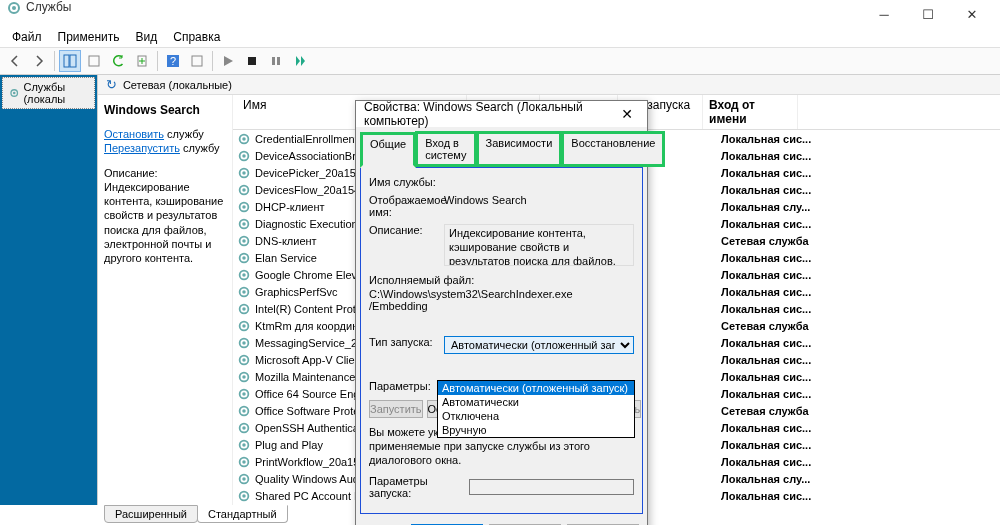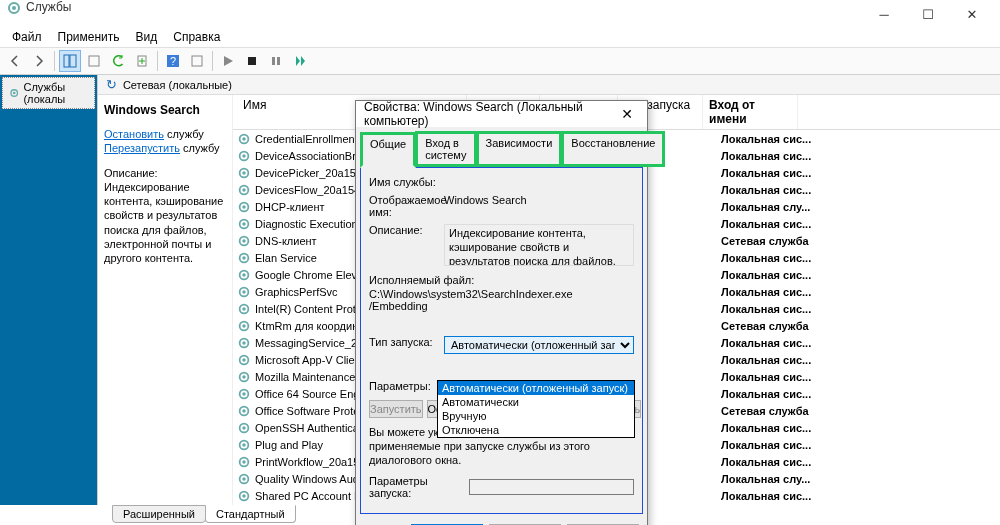--- a/index.html
+++ b/index.html
@@ -29,21 +29,21 @@
 .listhead { display: flex; border-bottom: 1px solid #ddd; background: #fff; font-size: 12px; padding-left: 4px; }
 .listhead div { padding: 3px 6px; border-right: 1px solid #eee; }
 .listbody { }
 .row { display: flex; padding: 1px 4px; height: 17px; align-items: center; white-space: nowrap; }
 .row .gear { width: 14px; height: 14px; margin-right: 4px; flex-shrink: 0; }
 .col-name { width: 230px; overflow: hidden; text-overflow: ellipsis; }
 .col-desc { width: 73px; overflow: hidden; text-overflow: ellipsis; }
 .col-stat { width: 78px; overflow: hidden; }
 .col-start { width: 85px; overflow: hidden; text-overflow: ellipsis; }
 .col-logon { width: 95px; overflow: hidden; text-overflow: ellipsis; font-weight: bold; }
-.tabsfoot { position: absolute; bottom: 2px; left: 112px; display: flex; font-size: 11px; }
+.tabsfoot { position: absolute; bottom: 2px; left: 104px; display: flex; font-size: 11px; }
 .tabsfoot span { padding: 2px 10px; border: 1px solid #aaa; background: #f0f0f0; border-radius: 0 0 4px 4px; margin-right: -1px; }
 .tabsfoot span.act { background: #fff; border-top-color: #fff; }
 .dialog { position: absolute; left: 355px; top: 100px; width: 293px; background: #f0f0f0; border: 1px solid #777; box-shadow: 2px 2px 8px rgba(0,0,0,0.25); z-index: 10; font-size: 11px; }
 .dialog .dtitle { height: 26px; background: #fff; display: flex; align-items: center; padding: 0 8px; font-size: 12px; }
 .dialog .dtitle .x { margin-left: auto; font-size: 14px; padding: 0 6px; }
 .dialog .dtabs { display: flex; padding: 4px 4px 0 4px; background: #f0f0f0; font-size: 11px; }
 .dialog .dtabs span { padding: 3px 7px; border: 3px solid #22c55e; background: #f0f0f0; margin-right: -1px; position: relative; }
 .dialog .dtabs span.act { background: #f0f0f0; border-bottom-color: #f0f0f0; top: 1px; z-index: 1; }
 .dialog .dbody { border: 1px solid #1d4ed8; margin: 0 4px 4px 4px; padding: 8px; background: #f0f0f0; }
 .dialog .frow { display: flex; margin-bottom: 6px; align-items: flex-start; }
@@ -556,15 +556,15 @@
   <div class="dlgfoot">
     <button class="ok">OK</button>
     <button>Отмена</button>
     <button disabled="">Применить</button>
   </div>
 </div>
 
 <div class="dropdown" id="dropdown" style="left:437px;top:380px;width:198px">
     <div class="sel">Автоматически (отложенный запуск)</div>
     <div>Автоматически</div>
+    <div>Отключена</div>
     <div>Вручную</div>
-    <div>Отключена</div>
   </div>
 
 </body></html>

